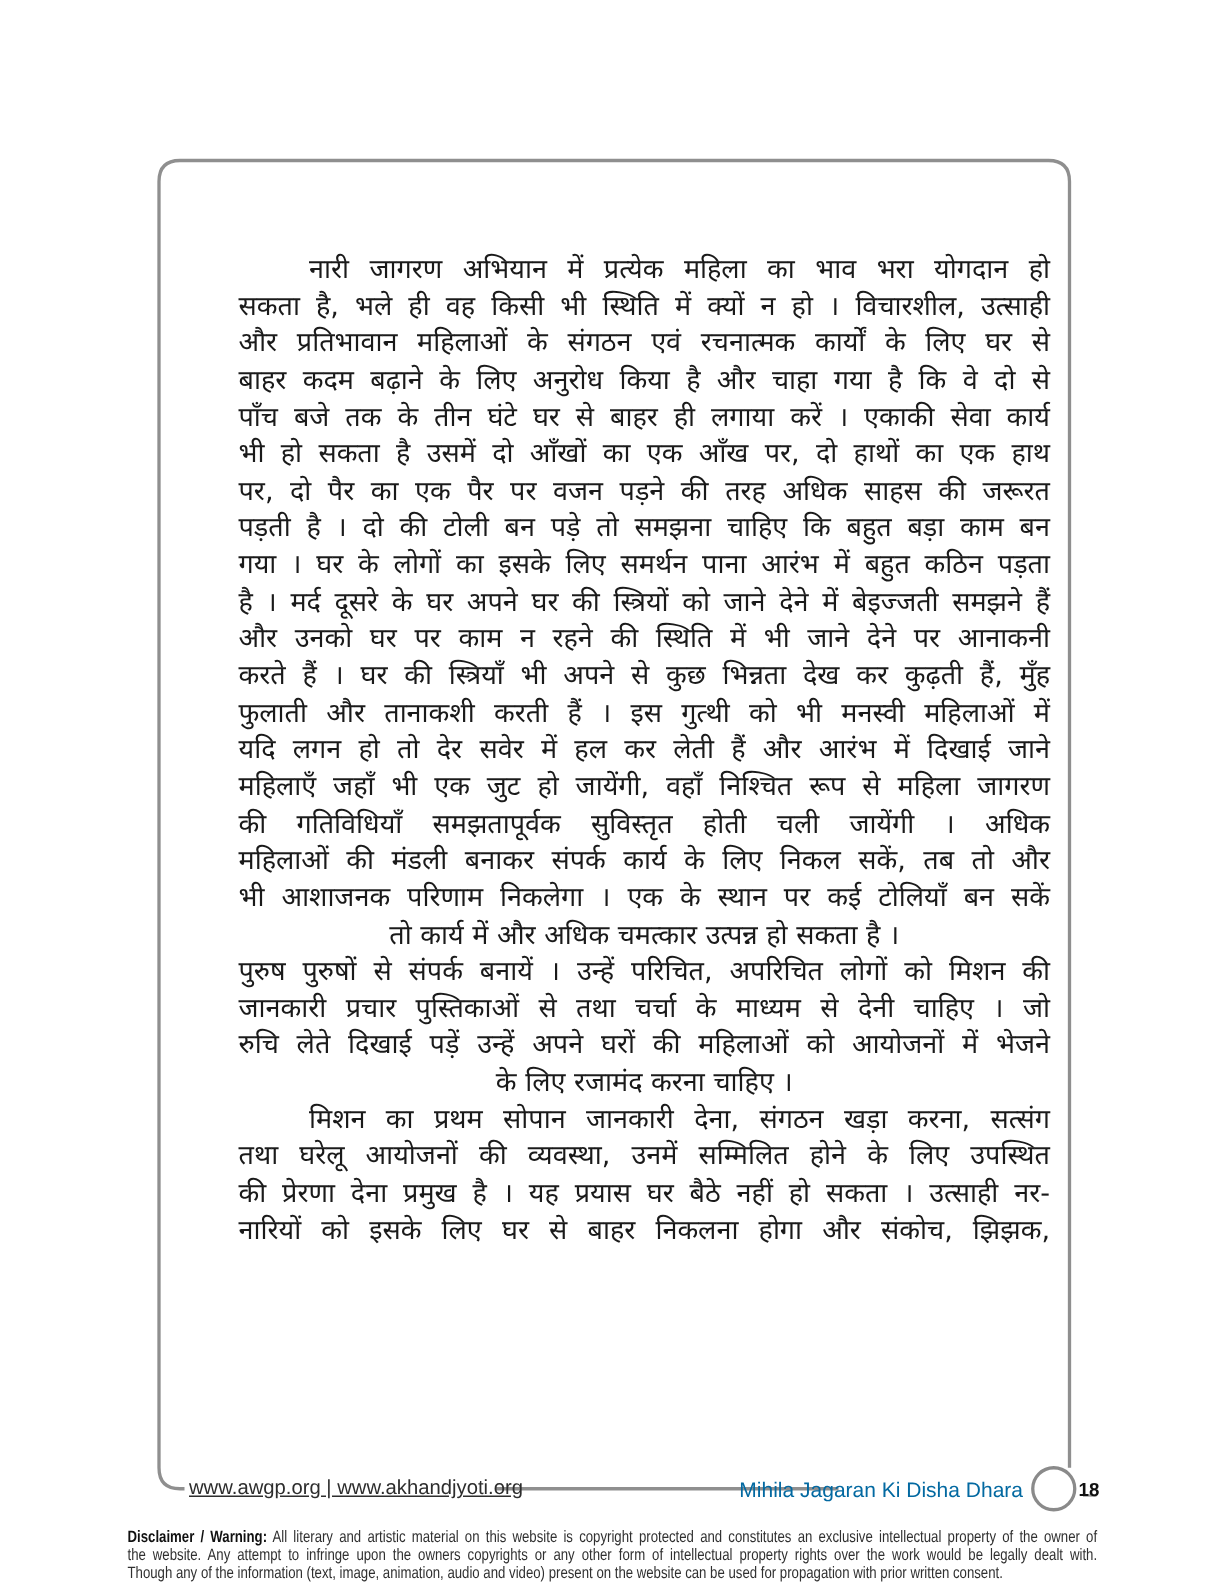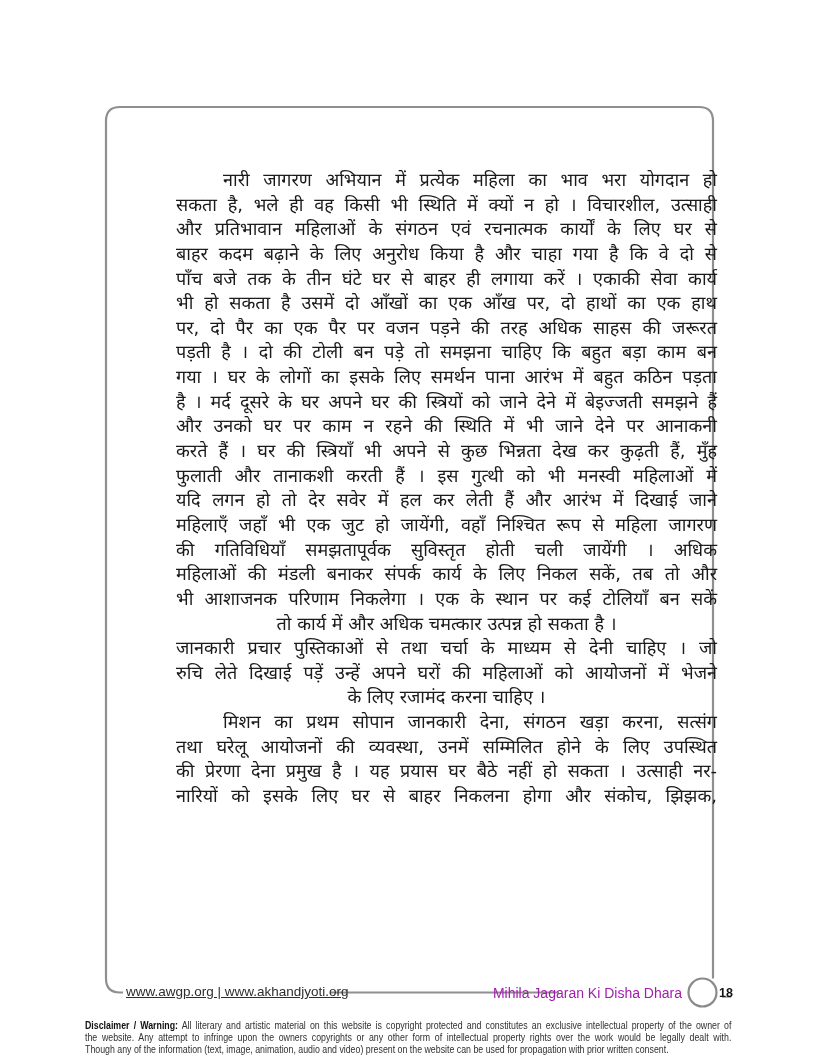--- a/index.html
+++ b/index.html
@@ -11,21 +11,21 @@
     font-family: "Liberation Sans", sans-serif;
   }
   #stage { position: relative; width: 816px; height: 1056px; background:#fff; }
 
   
   #frame { position:absolute; left:0; top:0; width:816px; height:1056px; }
 
   
   .page-text {
     position: absolute;
-    left: 176px; top: 168px; width: 541px;
+    left: 159px; top: 168px; width: 541px;
     font-family: "DejaVu Sans", sans-serif;
     font-size: 18px;
     font-weight: 500;
     color: #1a1a1a;
   }
   .page-text .line {
     height: 24.65px;
     line-height: 24.65px;
     white-space: nowrap;
     text-align: center;
@@ -43,21 +43,21 @@
     font-size: 13.5px;
     color: #2d2d2d;
     letter-spacing: 0px;
     white-space: nowrap;
     text-decoration: underline;
   }
   .footer-title {
     position: absolute;
     right: 134px; top: 985px;
     font-size: 14px;
-    color: #a21caf;
+    color: #0369a1;
     white-space: nowrap;
   }
   .page-num {
     position: absolute;
     left: 688px; top: 984.5px;
     width: 30px; height: 17px;
     text-align: center;
     font-size: 12.5px;
     font-weight: bold;
     color: #111;
@@ -109,20 +109,21 @@
       <div class="line j">है । मर्द दूसरे के घर अपने घर की स्त्रियों को जाने देने में बेइज्जती समझने हैं</div>
       <div class="line j">और उनको घर पर काम न रहने की स्थिति में भी जाने देने पर आनाकनी</div>
       <div class="line j">करते हैं । घर की स्त्रियाँ भी अपने से कुछ भिन्नता देख कर कुढ़ती हैं, मुँह</div>
       <div class="line j">फुलाती और तानाकशी करती हैं । इस गुत्थी को भी मनस्वी महिलाओं में</div>
       <div class="line j">यदि लगन हो तो देर सवेर में हल कर लेती हैं और आरंभ में दिखाई जाने</div>
       <div class="line j">महिलाएँ जहाँ भी एक जुट हो जायेंगी, वहाँ निश्चित रूप से महिला जागरण</div>
       <div class="line j">की गतिविधियाँ समझतापूर्वक सुविस्तृत होती चली जायेंगी । अधिक</div>
       <div class="line j">महिलाओं की मंडली बनाकर संपर्क कार्य के लिए निकल सकें, तब तो और</div>
       <div class="line j">भी आशाजनक परिणाम निकलेगा । एक के स्थान पर कई टोलियाँ बन सकें</div>
       <div class="line">तो कार्य में और अधिक चमत्कार उत्पन्न हो सकता है ।</div>
+      <div class="line j">पुरुष पुरुषों से संपर्क बनायें । उन्हें परिचित, अपरिचित लोगों को मिशन की</div>
       <div class="line j">जानकारी प्रचार पुस्तिकाओं से तथा चर्चा के माध्यम से देनी चाहिए । जो</div>
       <div class="line j">रुचि लेते दिखाई पड़ें उन्हें अपने घरों की महिलाओं को आयोजनों में भेजने</div>
       <div class="line">के लिए रजामंद करना चाहिए ।</div>
       <div class="line j ind">मिशन का प्रथम सोपान जानकारी देना, संगठन खड़ा करना, सत्संग</div>
       <div class="line j">तथा घरेलू आयोजनों की व्यवस्था, उनमें सम्मिलित होने के लिए उपस्थित</div>
       <div class="line j">की प्रेरणा देना प्रमुख है । यह प्रयास घर बैठे नहीं हो सकता । उत्साही नर-</div>
       <div class="line j">नारियों को इसके लिए घर से बाहर निकलना होगा और संकोच, झिझक,</div>
     </div>
 
   <div class="footer-links">www.awgp.org | www.akhandjyoti.org</div>

